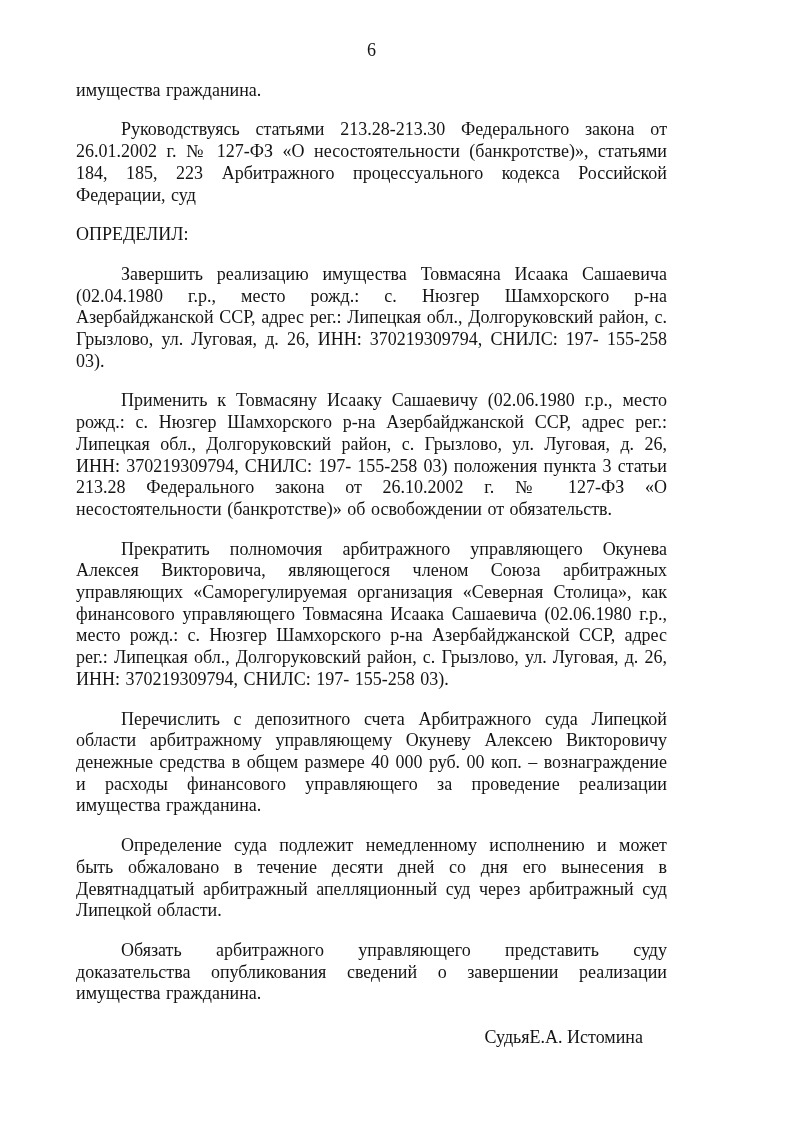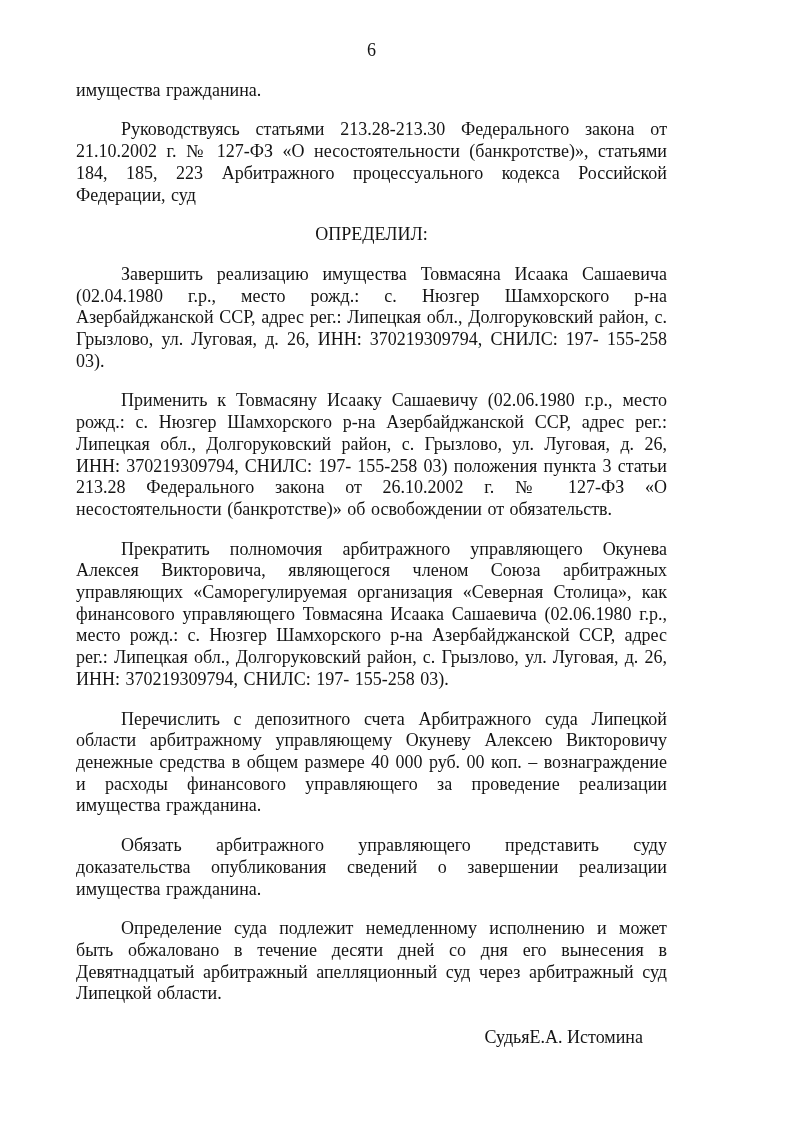--- a/index.html
+++ b/index.html
@@ -38,21 +38,20 @@
   .para {
     text-align: justify;
     text-indent: 45px;
     margin: 18px;
     word-spacing: 1px;
   }
   .para.no-indent {
     text-indent: 0;
   }
   .para.center {
-    text-align: center;
     text-indent: 0;
     word-spacing: normal;
   }
   .signature-row {
     display: flex;
     justify-content: flex-end;
     margin-top: 22px;
   }
   .signature-role {
     margin-left: 45px;
@@ -66,35 +65,35 @@
 <body>
 
 <div class="page">
   <div class="content">
 
     <div class="page-number">6</div>
 
     <p class="para no-indent">имущества гражданина.</p>
 
 
-    <p class="para">Руководствуясь статьями 213.28-213.30 Федерального закона от 21.10.2002 г. № 127-ФЗ «О несостоятельности (банкротстве)», статьями 184, 185, 223 Арбитражного процессуального кодекса Российской Федерации, суд</p>
+    <p class="para">Руководствуясь статьями 213.28-213.30 Федерального закона от 26.01.2002 г. № 127-ФЗ «О несостоятельности (банкротстве)», статьями 184, 185, 223 Арбитражного процессуального кодекса Российской Федерации, суд</p>
 
     <p class="para center">ОПРЕДЕЛИЛ:</p>
 
     <p class="para">Завершить реализацию имущества Товмасяна Исаака Сашаевича (02.04.1980 г.р., место рожд.: с. Нюзгер Шамхорского р-на Азербайджанской ССР, адрес рег.: Липецкая обл., Долгоруковский район, с. Грызлово, ул. Луговая, д. 26, ИНН: 370219309794, СНИЛС: 197- 155-258 03).</p>
 
     <p class="para">Применить к Товмасяну Исааку Сашаевичу (02.06.1980 г.р., место рожд.: с. Нюзгер Шамхорского р-на Азербайджанской ССР, адрес рег.: Липецкая обл., Долгоруковский район, с. Грызлово, ул. Луговая, д. 26, ИНН: 370219309794, СНИЛС: 197- 155-258 03) положения пункта 3 статьи 213.28 Федерального закона от 26.10.2002 г. № 127-ФЗ «О несостоятельности (банкротстве)» об освобождении от обязательств.</p>
 
     <p class="para">Прекратить полномочия арбитражного управляющего Окунева Алексея Викторовича, являющегося членом Союза арбитражных управляющих «Саморегулируемая организация «Северная Столица», как финансового управляющего Товмасяна Исаака Сашаевича (02.06.1980 г.р., место рожд.: с. Нюзгер Шамхорского р-на Азербайджанской ССР, адрес рег.: Липецкая обл., Долгоруковский район, с. Грызлово, ул. Луговая, д. 26, ИНН: 370219309794, СНИЛС: 197- 155-258 03).</p>
 
     <p class="para">Перечислить с депозитного счета Арбитражного суда Липецкой области арбитражному управляющему Окуневу Алексею Викторовичу денежные средства в общем размере 40&nbsp;000 руб. 00 коп. – вознаграждение и расходы финансового управляющего за проведение реализации имущества гражданина.</p>
 
+    <p class="para">Определение суда подлежит немедленному исполнению и может быть обжаловано в течение десяти дней со дня его вынесения в Девятнадцатый арбитражный апелляционный суд через арбитражный суд Липецкой области.</p>
+
     <p class="para">Обязать арбитражного управляющего представить суду доказательства опубликования сведений о завершении реализации имущества гражданина.</p>
-
-    <p class="para">Определение суда подлежит немедленному исполнению и может быть обжаловано в течение десяти дней со дня его вынесения в Девятнадцатый арбитражный апелляционный суд через арбитражный суд Липецкой области.</p>
 
     <div class="signature-row">
       <span class="signature-role">Судья</span>
       <span class="signature-name">Е.А. Истомина</span>
     </div>
 
   </div>
 </div>
 
 </body></html>

